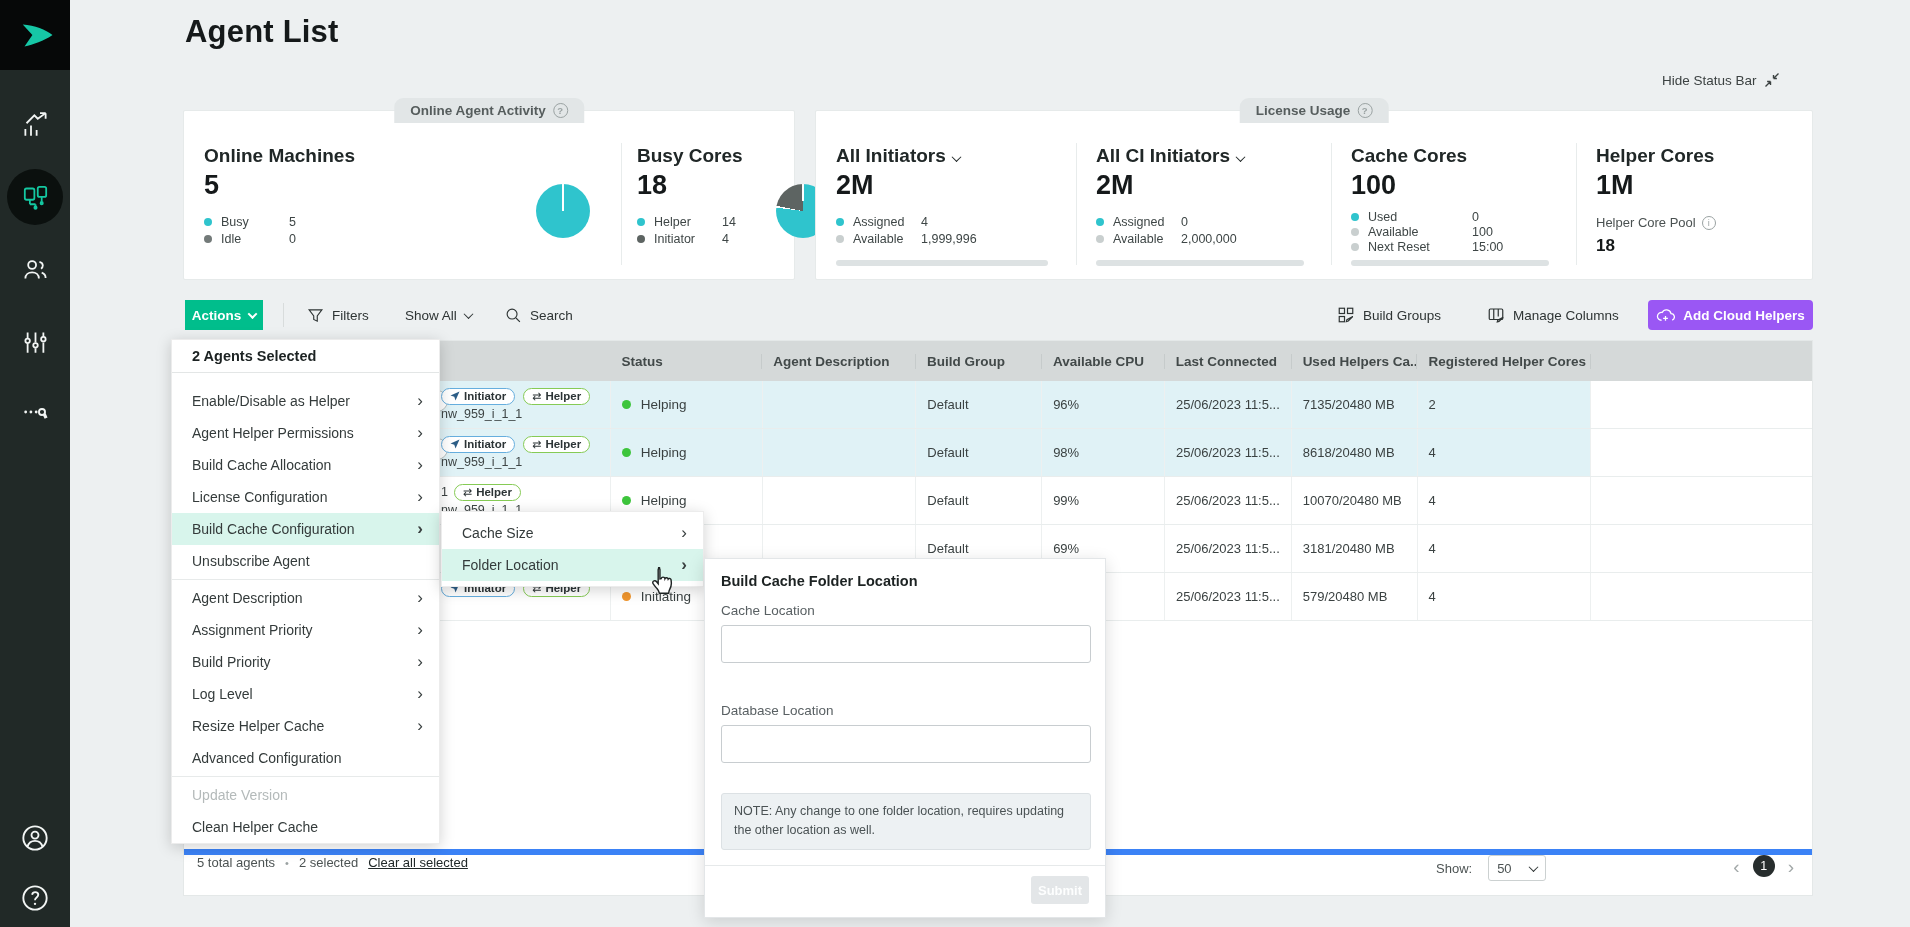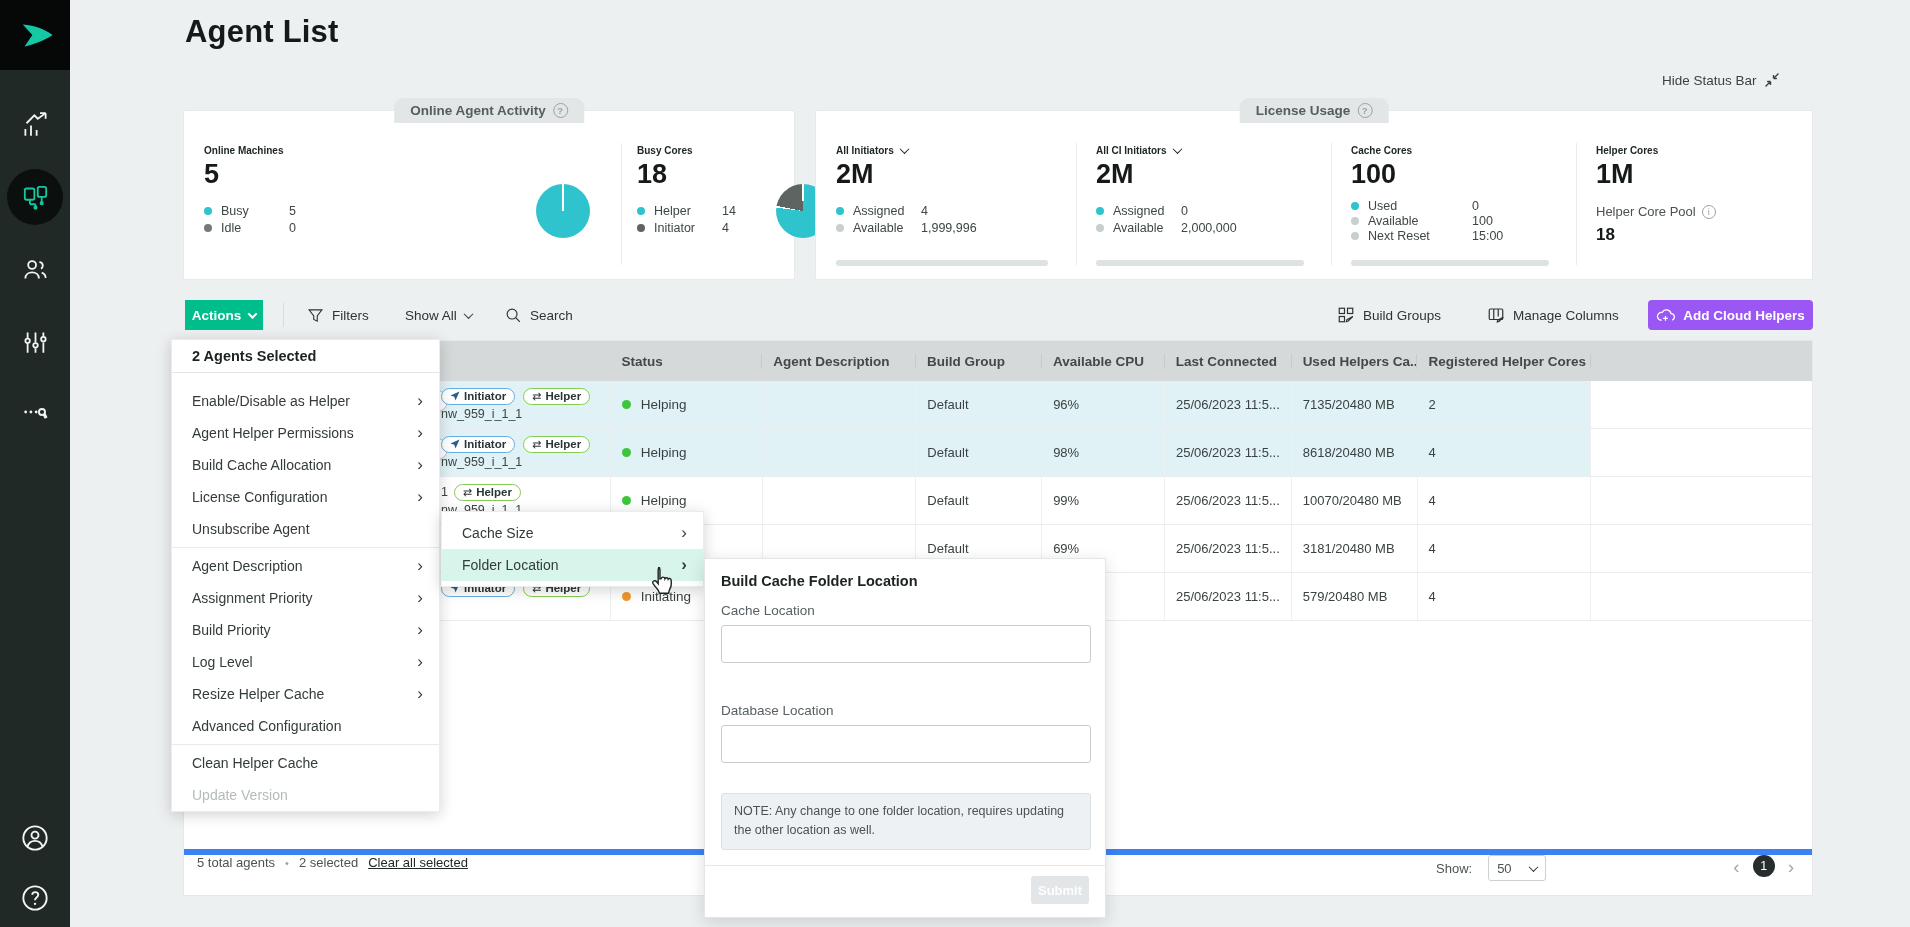--- a/index.html
+++ b/index.html
@@ -20,21 +20,21 @@
   #hide-status { position:absolute; left:1662px; top:72px; display:flex; align-items:center; gap:7px; font-size:13.5px; color:#3c4242; cursor:pointer; }
 
   
   .panel { position:absolute; top:110px; height:170px; background:#fff; border:1px solid #e6eaea; border-radius:2px; }
   #panel-activity { left:183px; width:612px; }
   #panel-license  { left:815px; width:998px; }
   .panel-tab { position:absolute; top:-13px; left:50%; transform:translateX(-50%); height:25px; padding:0 16px; background:#e2e6e7; border-radius:9px 9px 0 0; display:flex; align-items:center; gap:7px; font-size:13.5px; font-weight:700; color:#565d5d; white-space:nowrap; }
   .q-icon { width:15px; height:15px; border-radius:50%; border:1.2px solid #9aa2a2; color:#9aa2a2; font-size:9.5px; font-weight:700; display:flex; align-items:center; justify-content:center; }
   .pcol { position:absolute; top:0; height:100%; padding:34px 0 0 20px; }
   .pdiv { position:absolute; top:32px; bottom:14px; width:1px; background:#e8ecec; }
-  .m-label { font-size:10px; font-weight:700; color:#202727; white-space:nowrap; }
+  .m-label { font-size:19px; font-weight:700; color:#202727; white-space:nowrap; }
   .m-label .caret { display:inline-block; width:7px; height:7px; border-right:1.8px solid #202727; border-bottom:1.8px solid #202727; transform:rotate(45deg) translate(-1px,-1px); margin-left:7px; }
   .m-value { font-size:27px; font-weight:800; color:#15191a; margin-top:3px; }
   .legend { margin-top:12px; }
   .leg-row { display:flex; align-items:center; font-size:12.5px; color:#3e4646; height:17px; }
   .leg-dot { width:8px; height:8px; border-radius:50%; margin-right:9px; flex:none; }
   .leg-label { width:68px; }
   .leg-label.wide { width:104px; }
   .leg-val { color:#3e4646; }
   .dot-teal{background:#2fc4cd;} .dot-grey{background:#737a79;} .dot-dark{background:#5d6462;} .dot-light{background:#c9cfcf;}
   .pie { position:absolute; width:54px; height:54px; border-radius:50%; top:73px; }
@@ -533,31 +533,32 @@
     </div>
   </div>
 
   <div id="menu">
     <div id="menu-header">2 Agents Selected</div>
     <div class="menu-gap"></div>
     <div class="mi sub">Enable/Disable as Helper</div>
     <div class="mi sub">Agent Helper Permissions</div>
     <div class="mi sub">Build Cache Allocation</div>
     <div class="mi sub">License Configuration</div>
+    <div class="mi sub hl">Build Cache Configuration</div>
     <div class="mi">Unsubscribe Agent</div>
     <div class="menu-div"></div>
     <div class="mi sub">Agent Description</div>
     <div class="mi sub">Assignment Priority</div>
     <div class="mi sub">Build Priority</div>
     <div class="mi sub">Log Level</div>
     <div class="mi sub">Resize Helper Cache</div>
     <div class="mi">Advanced Configuration</div>
     <div class="menu-div"></div>
+    <div class="mi disabled">Update Version</div>
     <div class="mi">Clean Helper Cache</div>
-    <div class="mi disabled">Update Version</div>
   </div>
 
   <div id="submenu">
     <div class="mi sub">Cache Size</div>
     <div class="mi sub hl">Folder Location</div>
   </div>
 
   <div id="popup">
     <div id="popup-title">Build Cache Folder Location</div>
     <div class="pp-label" style="top:44px">Cache Location</div>

